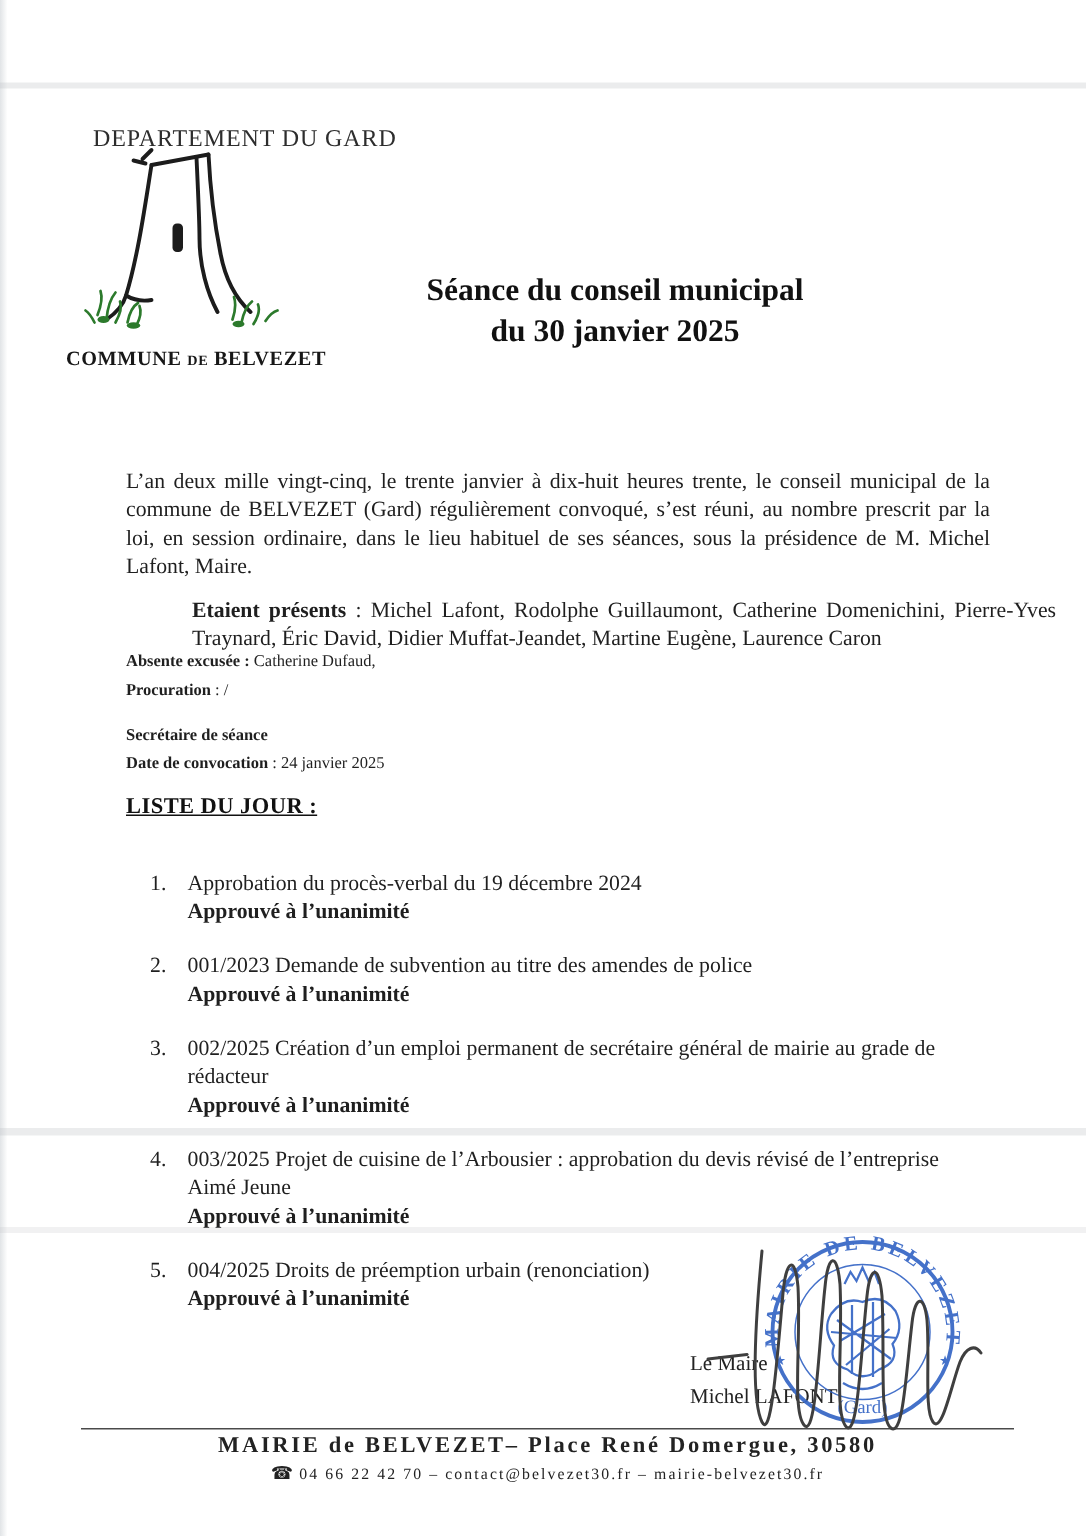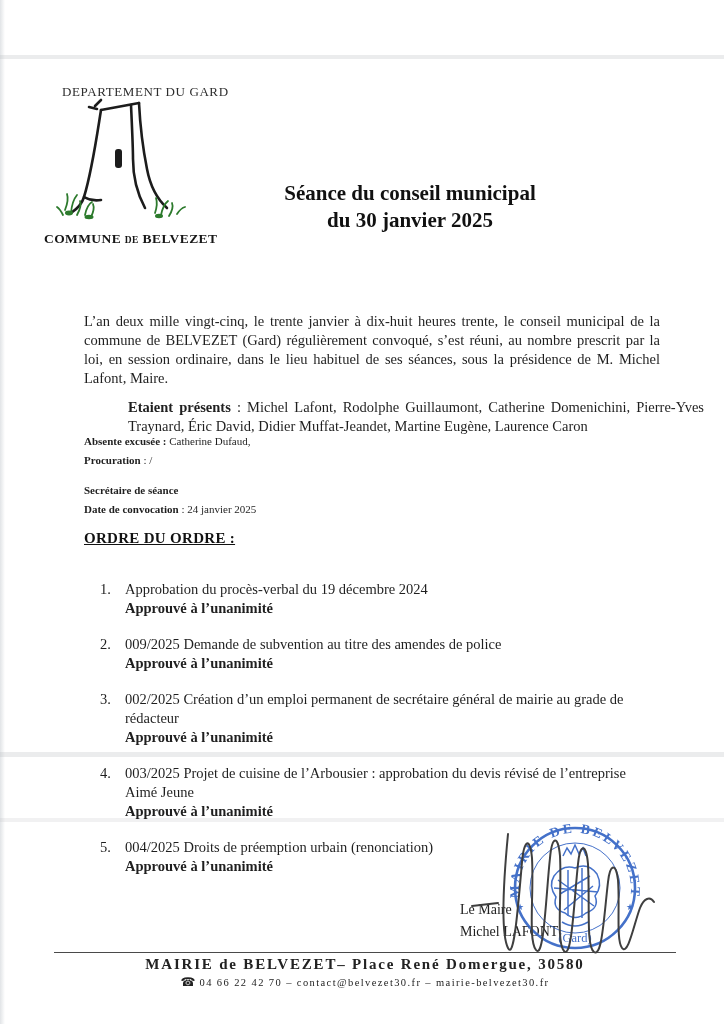--- a/index.html
+++ b/index.html
@@ -13,21 +13,21 @@
     margin:0 auto;
   }
   
   .scan-edge{position:absolute;left:0;top:0;width:5px;height:100%;
     background:linear-gradient(to right, rgba(170,178,185,.35), rgba(255,255,255,0));}
   .scan-band{position:absolute;left:0;width:100%;height:4px;background:rgba(190,192,195,.30);}
   .band-1{top:55px;}
   .band-2{top:752px;height:5px;}
   .band-3{top:818px;height:4px;background:rgba(190,192,195,.22);}
 
-  .dept{position:absolute;left:62px;top:84px;font-size:13px;letter-spacing:.6px;color:#2d2d2d;}
+  .dept{position:absolute;left:62px;top:84px;font-size:16px;letter-spacing:.6px;color:#2d2d2d;}
   .tower{position:absolute;left:55px;top:97px;}
   .commune{position:absolute;left:44px;top:231px;font-weight:bold;font-size:13.5px;letter-spacing:.4px;color:#171717;}
   .commune .de{font-size:9.5px;}
 
   .doc-title{position:absolute;left:248px;top:180px;width:324px;text-align:center;
     font-weight:bold;font-size:21px;line-height:27px;color:#111;}
 
   .banner{position:absolute;left:75px;top:260px;width:578px;height:22px;
     border:1.6px solid #262626;border-top-width:2px;
     display:flex;align-items:center;justify-content:center;
@@ -115,34 +115,34 @@
   <div class="lines absent-block">
     <div><b class="lead">Absente excusée :</b><span> Catherine Dufaud,</span></div>
     <div><b class="lead">Procuration</b><span> : /</span></div>
   </div>
 
   <div class="lines secretary-block">
     <div><b class="lead">Secrétaire de séance</b></div>
     <div><b class="lead">Date de convocation</b><span> : 24 janvier 2025</span></div>
   </div>
 
-  <div class="agenda-heading">ORDRE DU ORDRE :</div>
+  <div class="agenda-heading">LISTE DU JOUR :</div>
 
   <div class="agenda">
     <div class="agenda-item">
       <span class="num">1.</span>
       <span class="body">
         <div class="text">Approbation du procès-verbal du 19 décembre 2024</div>
         <div class="result">Approuvé à l’unanimité</div>
       </span>
     </div>
     <div class="agenda-item">
       <span class="num">2.</span>
       <span class="body">
-        <div class="text">009/2025 Demande de subvention au titre des amendes de police</div>
+        <div class="text">001/2023 Demande de subvention au titre des amendes de police</div>
         <div class="result">Approuvé à l’unanimité</div>
       </span>
     </div>
     <div class="agenda-item">
       <span class="num">3.</span>
       <span class="body">
         <div class="text">002/2025 Création d’un emploi permanent de secrétaire général de mairie au grade de rédacteur</div>
         <div class="result">Approuvé à l’unanimité</div>
       </span>
     </div>

